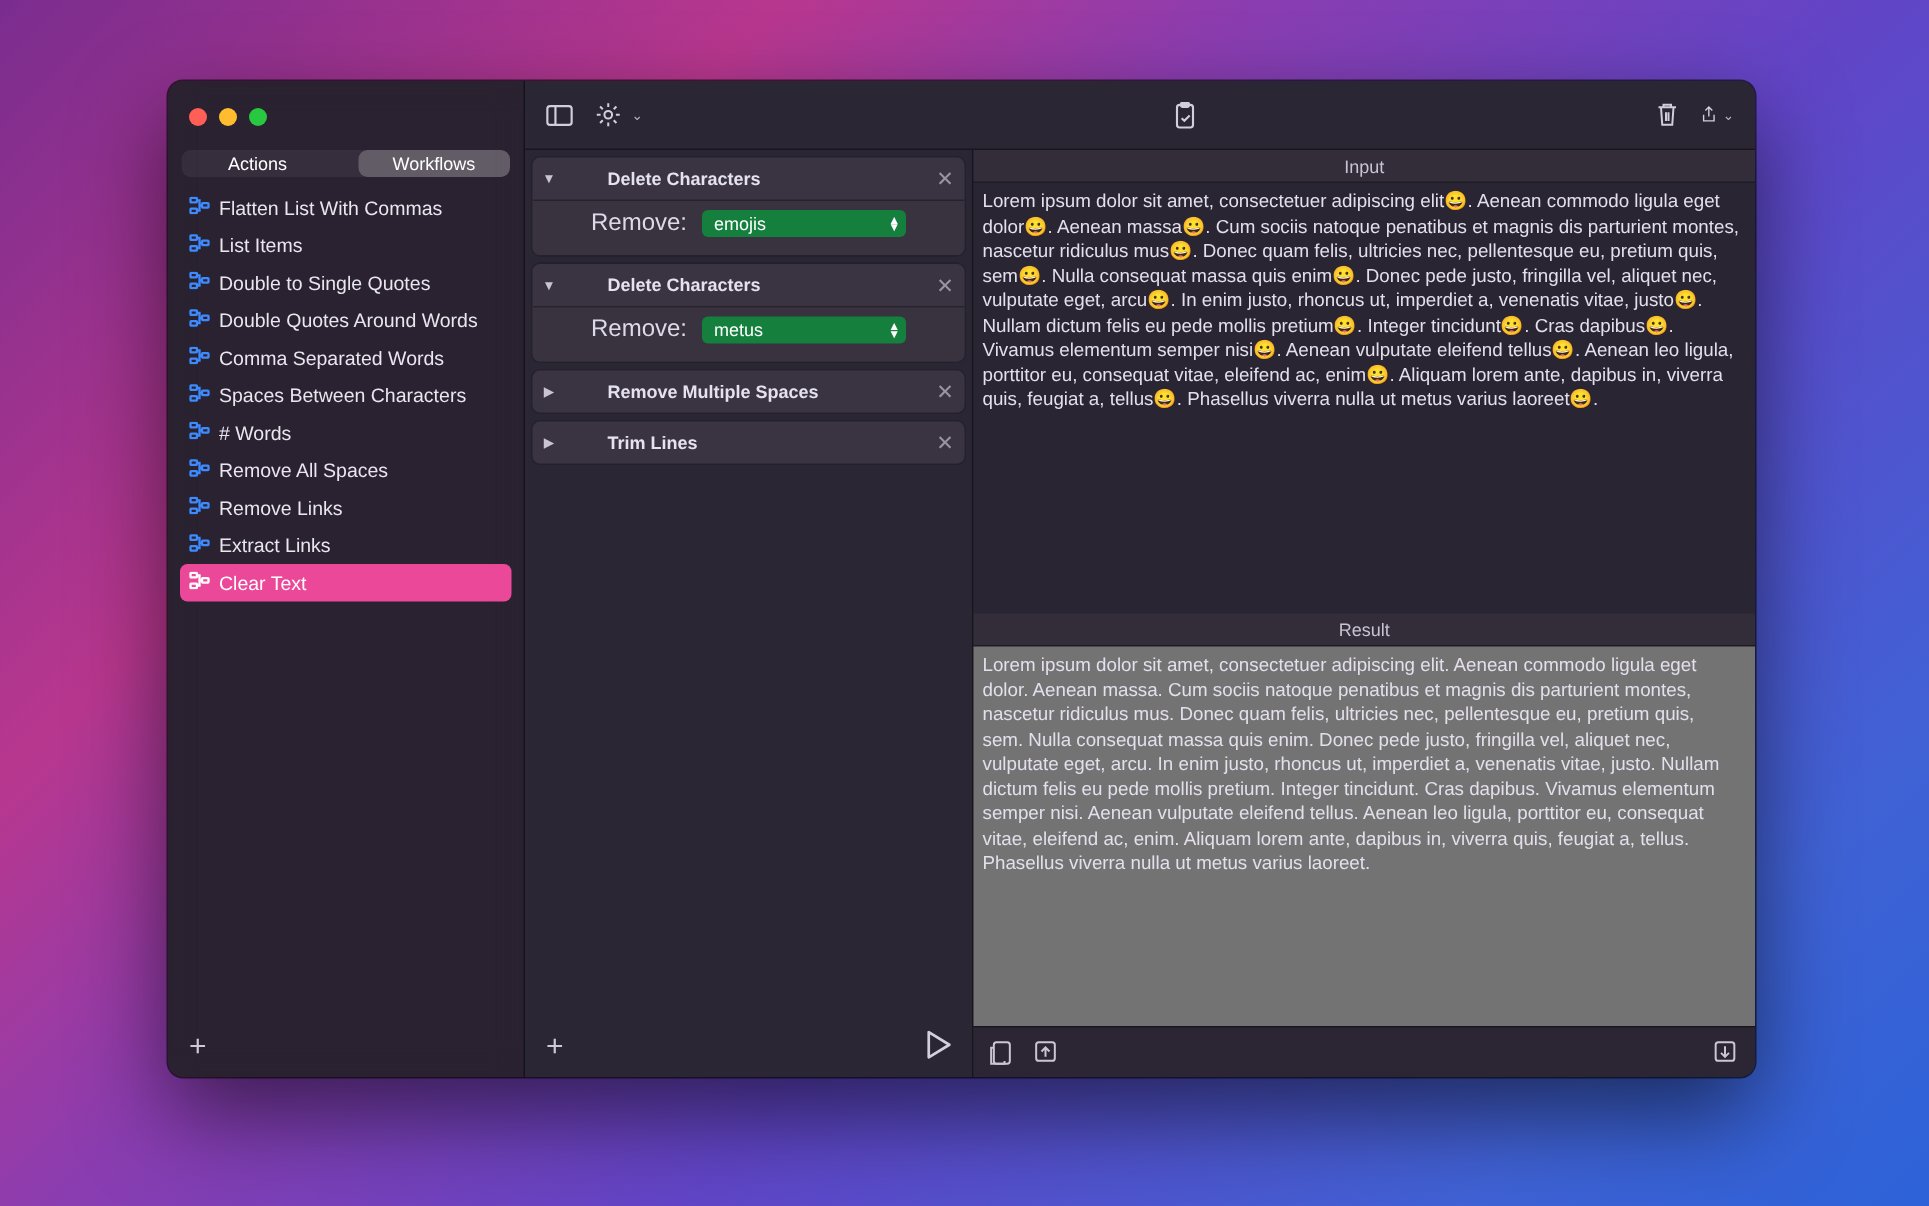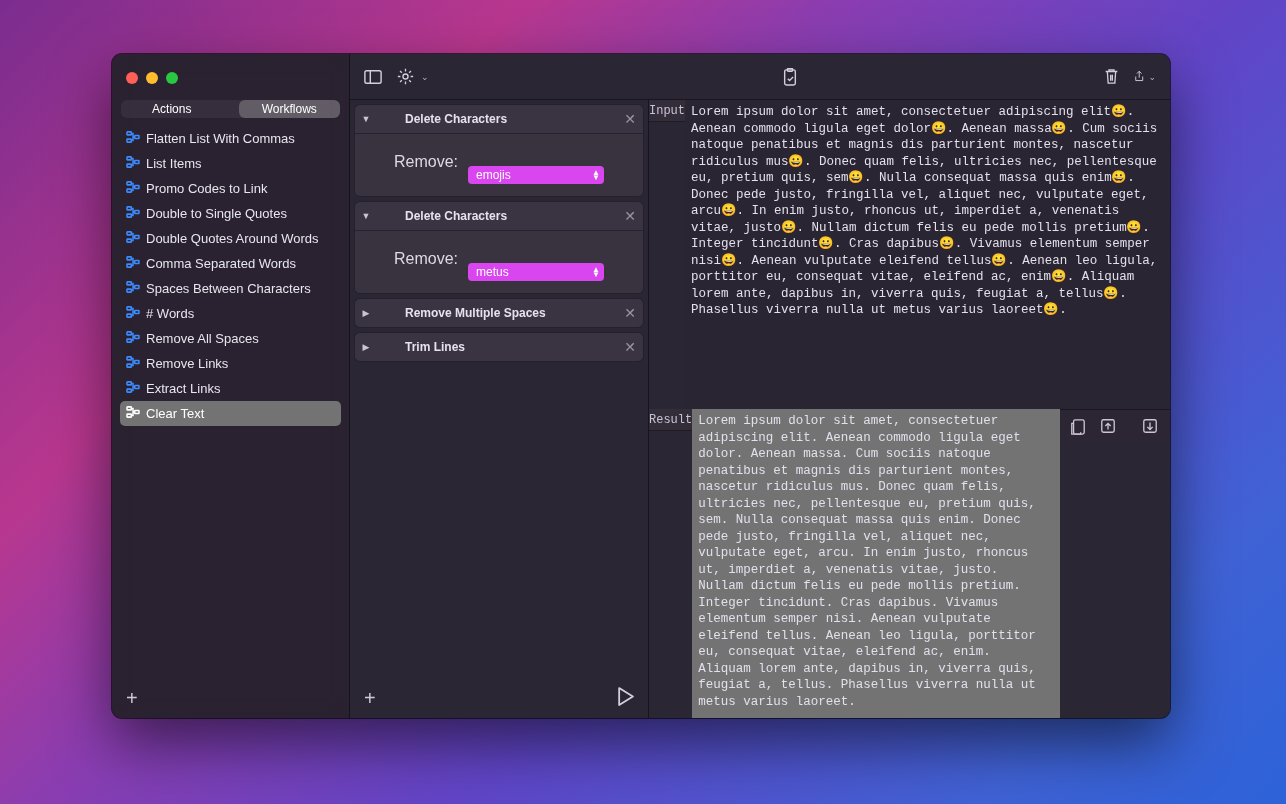--- a/index.html
+++ b/index.html
@@ -65,21 +65,21 @@
   .wf-item {
     display: flex;
     align-items: center;
     gap: 6px;
     height: 25px;
     padding: 0 6px;
     border-radius: 5px;
     color: #e8e6ee;
     font-size: 13px;
   }
-  .wf-item.selected { background: #737373; color: #fff; }
+  .wf-item.selected { background: #ec4899; color: #fff; }
   .wf-icon { width: 14px; height: 12px; flex-shrink: 0; }
   .sidebar-footer {
     height: 40px;
     display: flex;
     align-items: center;
     padding: 0 14px;
   }
   .plus { color: #cfc8da; font-size: 20px; font-weight: 300; cursor: pointer; }
   
   .main {
@@ -136,31 +136,30 @@
     padding: 6px 10px 12px 10px;
     border-top: 1px solid rgba(0,0,0,0.3);
     background: #39333f;
     display: flex;
     align-items: center;
     justify-content: center;
     gap: 10px;
   }
   .field-label { font-size: 16px; color: #ddd9e6; }
   .select {
-    background: #d946ef;
+    background: #15803d;
     border-radius: 4px;
     height: 18px;
     display: flex;
     align-items: center;
     padding: 0 4px 0 8px;
     font-size: 12px;
     color: #fff;
     width: 136px;
     justify-content: space-between;
-    margin-top: 26px;
   }
   .select-arrows { font-size: 8px; color: #fff; display: flex; flex-direction: column; line-height: 5px; }
   .actions-footer {
     margin-top: auto;
     height: 40px;
     display: flex;
     align-items: center;
     padding: 0 10px;
     justify-content: space-between;
   }
@@ -180,21 +179,21 @@
   .io-body {
     flex: 1;
     padding: 4px 10px 4px 6px;
     color: #e3dfeb;
     font-size: 12.5px;
     line-height: 1.32;
     overflow: auto;
     background: #2a2532;
   }
   .io-body.result { background: #737373; }
-  .io-block { flex: 1 1 50%; display: flex; flex-direction: row; min-height: 0; font-family: Liberation Mono, monospace; }
+  .io-block { flex: 1 1 50%; display: flex; flex-direction: column; min-height: 0; }
   .io-footer {
     height: 34px;
     border-top: 1px solid rgba(0,0,0,0.4);
     display: flex;
     align-items: center;
     padding: 0 10px;
     gap: 12px;
     background: #2c2634;
   }
   .io-footer .spacer { flex: 1; }
@@ -228,29 +227,20 @@
           <span>Flatten List With Commas</span>
         </div>
         <div class="wf-item">
           <span><svg class="wf-icon" viewBox="0 0 16 14" fill="none" stroke="#3d8bff" stroke-width="1.8">
               <rect x="1" y="1" width="5" height="3.5" rx="0.5"></rect>
               <rect x="1" y="9.5" width="5" height="3.5" rx="0.5"></rect>
               <rect x="10" y="5.2" width="5" height="3.5" rx="0.5"></rect>
               <path d="M6 3h2v8H6M8 7h2"></path>
             </svg></span>
           <span>List Items</span>
-        </div>
-        <div class="wf-item">
-          <span><svg class="wf-icon" viewBox="0 0 16 14" fill="none" stroke="#3d8bff" stroke-width="1.8">
-              <rect x="1" y="1" width="5" height="3.5" rx="0.5"></rect>
-              <rect x="1" y="9.5" width="5" height="3.5" rx="0.5"></rect>
-              <rect x="10" y="5.2" width="5" height="3.5" rx="0.5"></rect>
-              <path d="M6 3h2v8H6M8 7h2"></path>
-            </svg></span>
-          <span>Promo Codes to Link</span>
         </div>
         <div class="wf-item">
           <span><svg class="wf-icon" viewBox="0 0 16 14" fill="none" stroke="#3d8bff" stroke-width="1.8">
               <rect x="1" y="1" width="5" height="3.5" rx="0.5"></rect>
               <rect x="1" y="9.5" width="5" height="3.5" rx="0.5"></rect>
               <rect x="10" y="5.2" width="5" height="3.5" rx="0.5"></rect>
               <path d="M6 3h2v8H6M8 7h2"></path>
             </svg></span>
           <span>Double to Single Quotes</span>
         </div>

